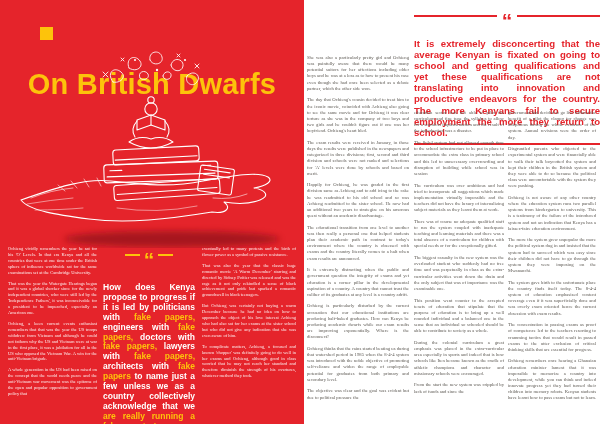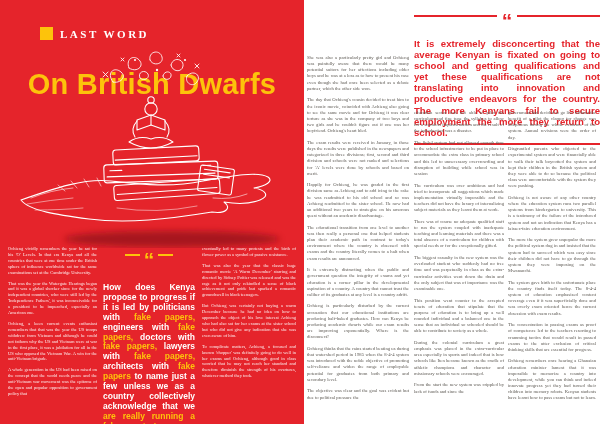--- a/index.html
+++ b/index.html
@@ -53,21 +53,20 @@
 </style>
 </head>
 <body>
 
 <div class="page">
 
   <div class="red-panel">
 
     <div class="kicker">
       <span class="kicker-square"></span>
-      <span class="kicker-label">LAST WORD</span>
     </div>
 
     <div class="page-title">On British Dwarfs</div>
 
     <svg class="illu" viewBox="0 0 270 200" fill="none" stroke="#ffffff" stroke-width="1.1" stroke-linecap="round" stroke-linejoin="round">
       <defs>
         <filter id="soft" x="-50%" y="-50%" width="200%" height="200%">
           <feGaussianBlur stdDeviation="3"></feGaussianBlur>
         </filter>
       </defs>

